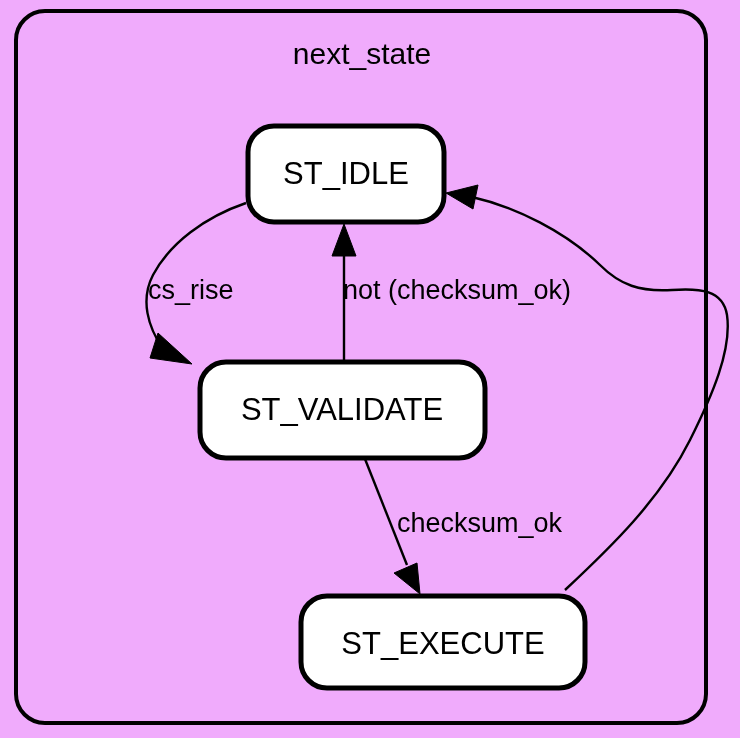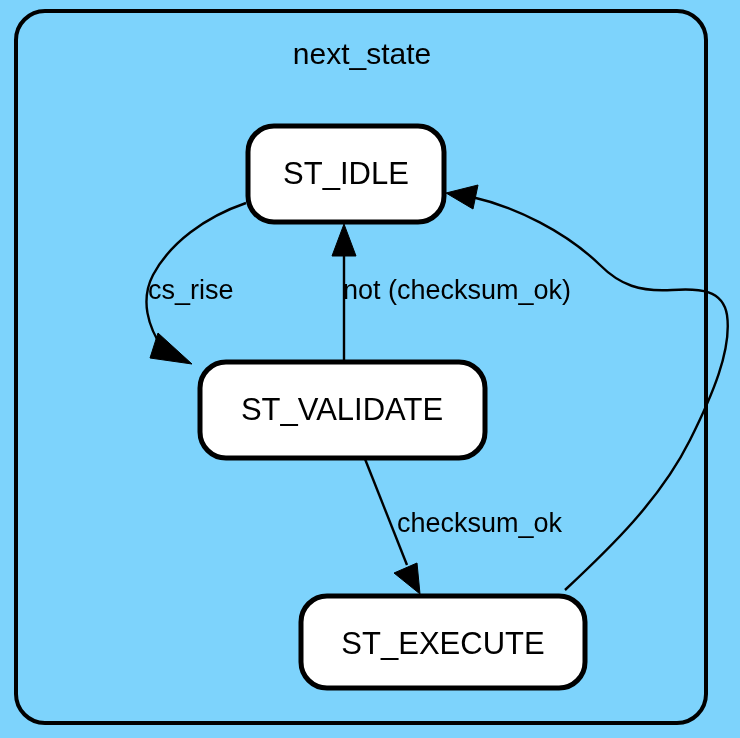--- a/index.html
+++ b/index.html
@@ -8,21 +8,21 @@
     padding: 0;
     background: #ffffff;
   }
   body {
     font-family: "Liberation Sans", sans-serif;
   }
   #diagram-canvas {
     position: relative;
     width: 740px;
     height: 738px;
-    background: #7dd3fc;
+    background: #f0abfc;
     overflow: hidden;
   }
   #fsm-svg {
     position: absolute;
     left: 0;
     top: 0;
     width: 740px;
     height: 738px;
     display: block;
   }

